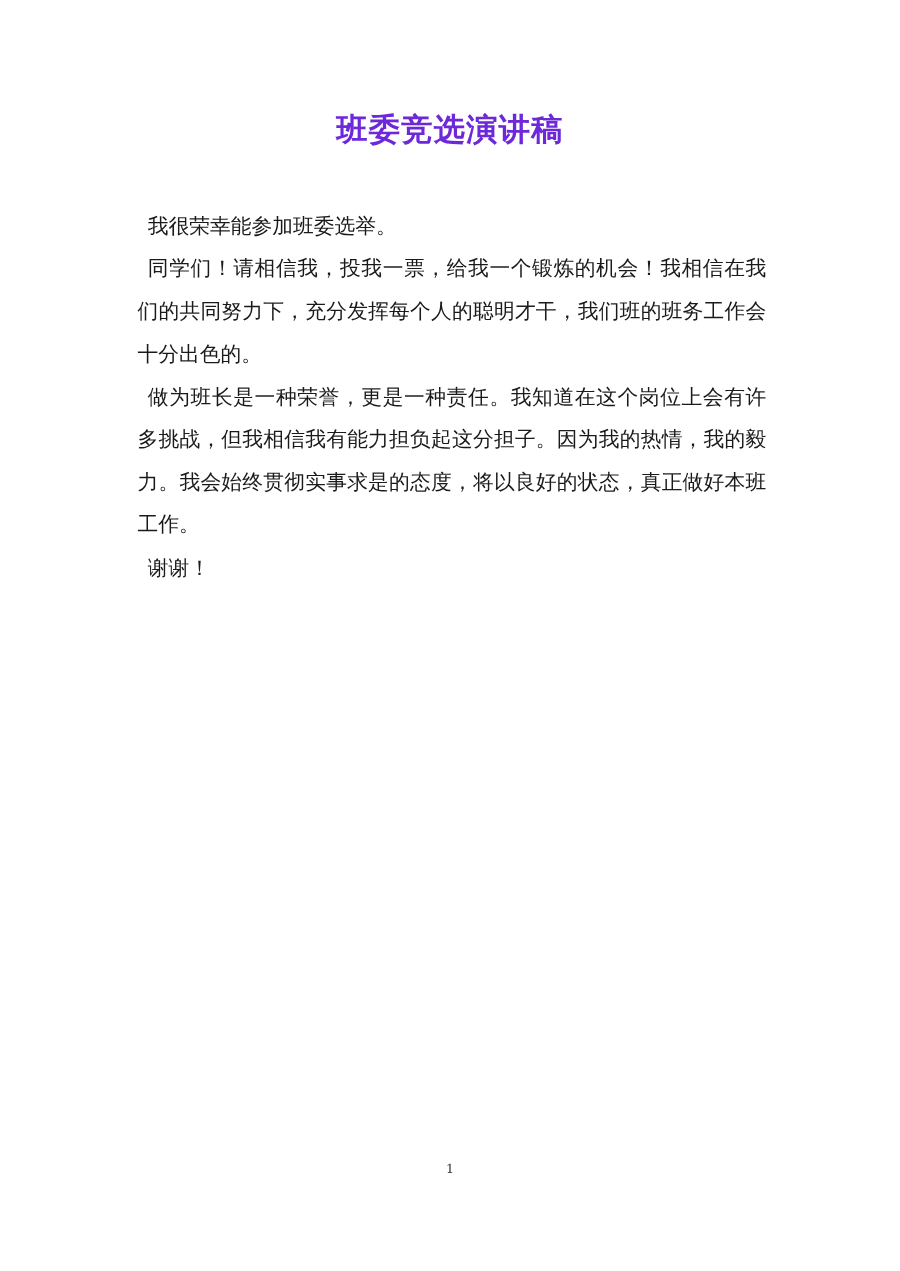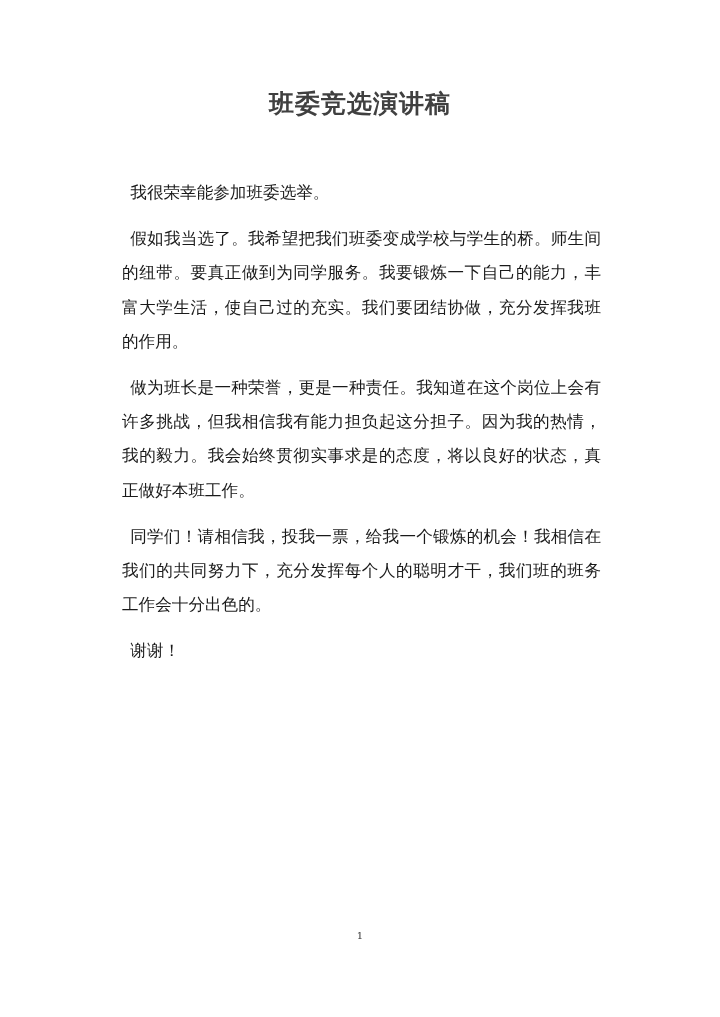--- a/index.html
+++ b/index.html
@@ -25,34 +25,34 @@
     .title {
       position: absolute;
       left: 0;
       top: 84px;
       width: 720px;
       text-align: center;
       font-family: "DejaVu Sans", "Liberation Sans", sans-serif;
       font-weight: bold;
       font-size: 25px;
       line-height: 40px;
-      color: #404040;
+      color: #6d28d9;
       letter-spacing: 1px;
     }
     .body-text {
       position: absolute;
       left: 110px;
       top: 164px;
       width: 503px;
       font-size: 16.6px;
       line-height: 34.2px;
       color: #1a1a1a;
     }
     .para {
-      margin: 12px;
+      margin: 0;
       text-indent: 0.5em;
       text-align: justify;
       text-justify: inter-character;
     }
     .page-number {
       position: absolute;
       left: 0;
       top: 930px;
       width: 720px;
       text-align: center;
@@ -62,20 +62,19 @@
     }
   </style>
 </head>
 <body>
 
 <div class="page">
   <div class="title">班委竞选演讲稿</div>
 
   <div class="body-text">
     <p class="para">我很荣幸能参加班委选举。</p>
-    <p class="para">假如我当选了。我希望把我们班委变成学校与学生的桥。师生间的纽带。要真正做到为同学服务。我要锻炼一下自己的能力，丰富大学生活，使自己过的充实。我们要团结协做，充分发挥我班的作用。</p>
+    <p class="para">同学们！请相信我，投我一票，给我一个锻炼的机会！我相信在我们的共同努力下，充分发挥每个人的聪明才干，我们班的班务工作会十分出色的。</p>
     <p class="para">做为班长是一种荣誉，更是一种责任。我知道在这个岗位上会有许多挑战，但我相信我有能力担负起这分担子。因为我的热情，我的毅力。我会始终贯彻实事求是的态度，将以良好的状态，真正做好本班工作。</p>
-    <p class="para">同学们！请相信我，投我一票，给我一个锻炼的机会！我相信在我们的共同努力下，充分发挥每个人的聪明才干，我们班的班务工作会十分出色的。</p>
     <p class="para">谢谢！</p>
   </div>
 
   <div class="page-number">1</div>
 </div>
 
 </body></html>

